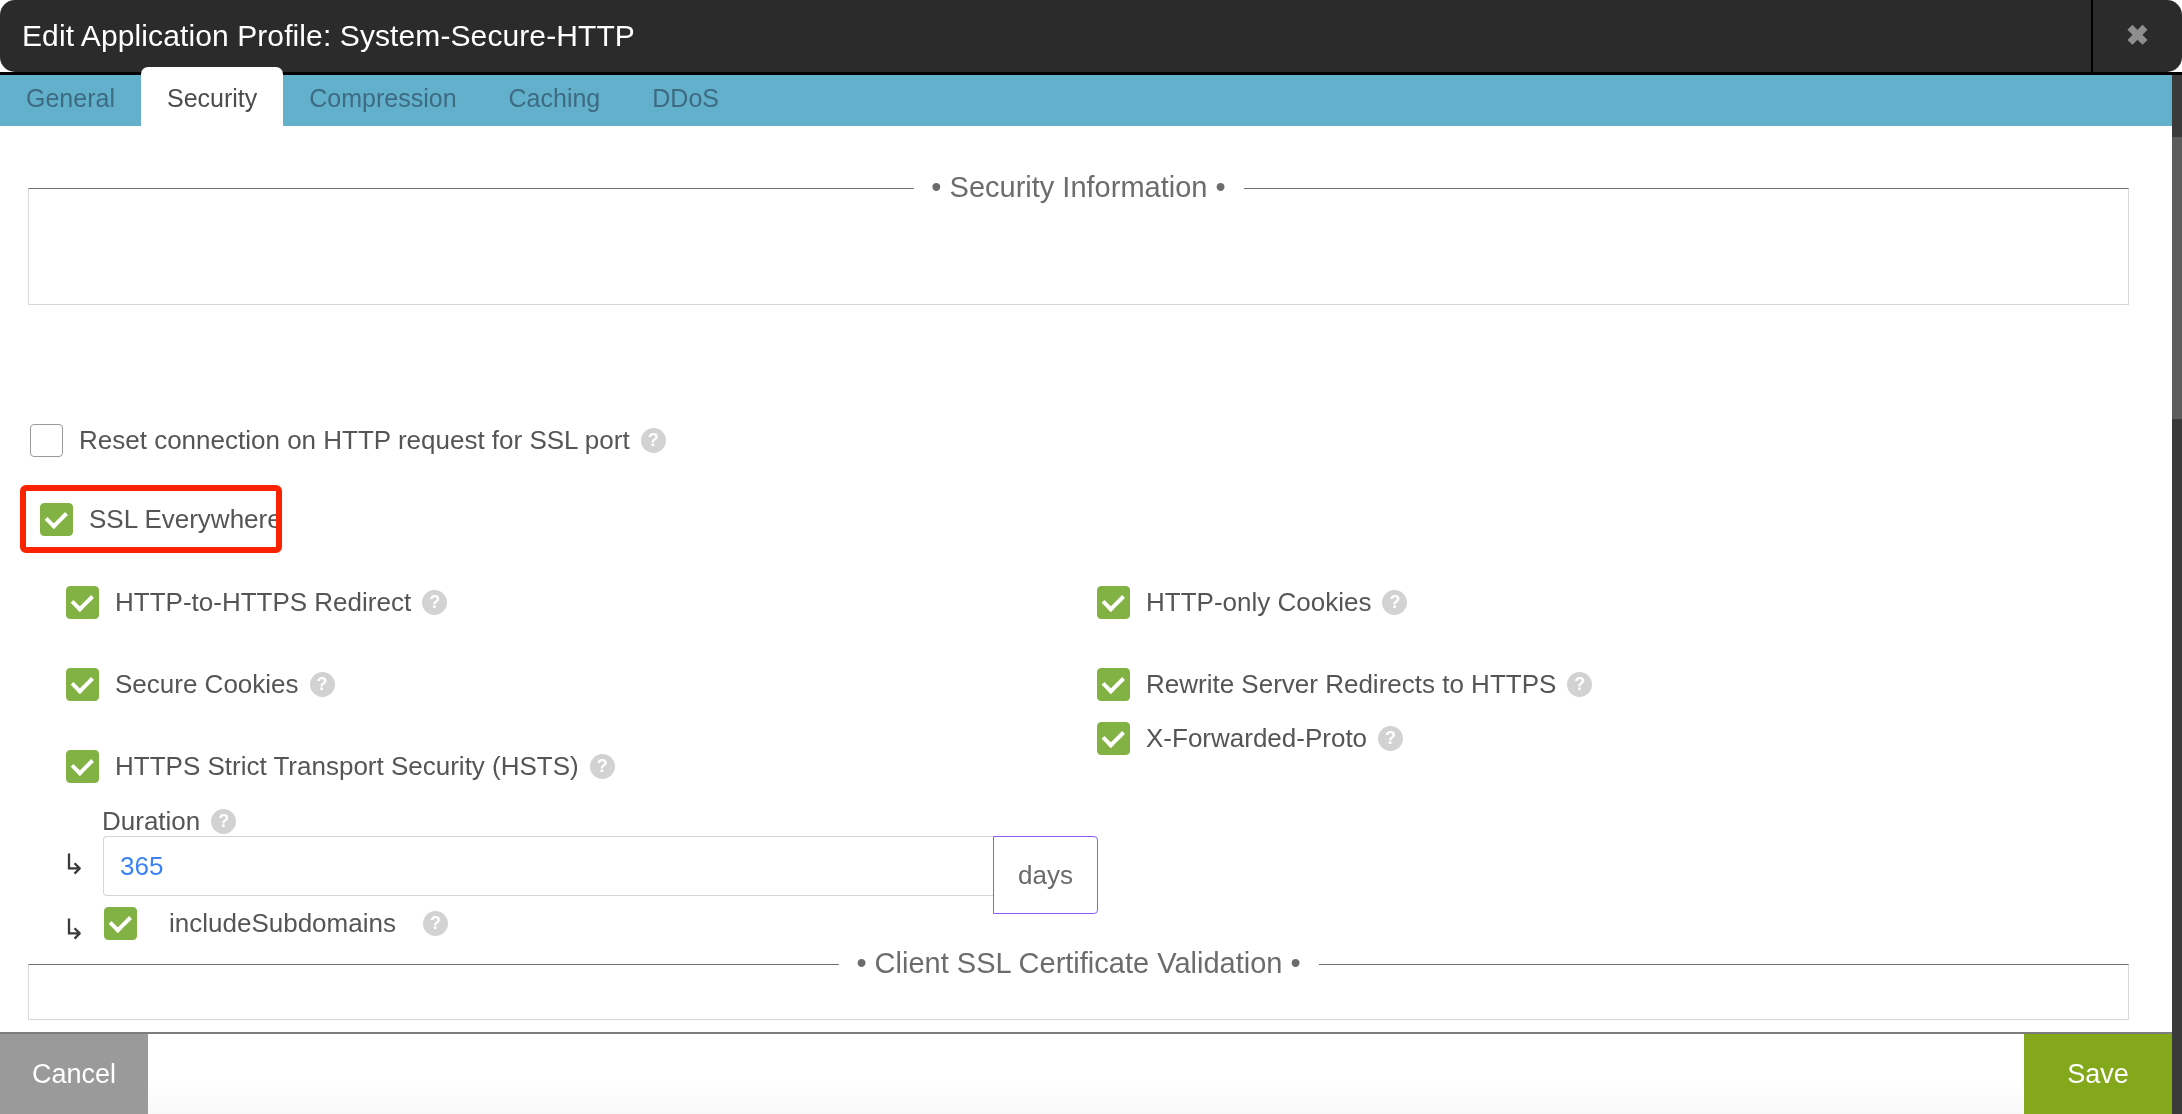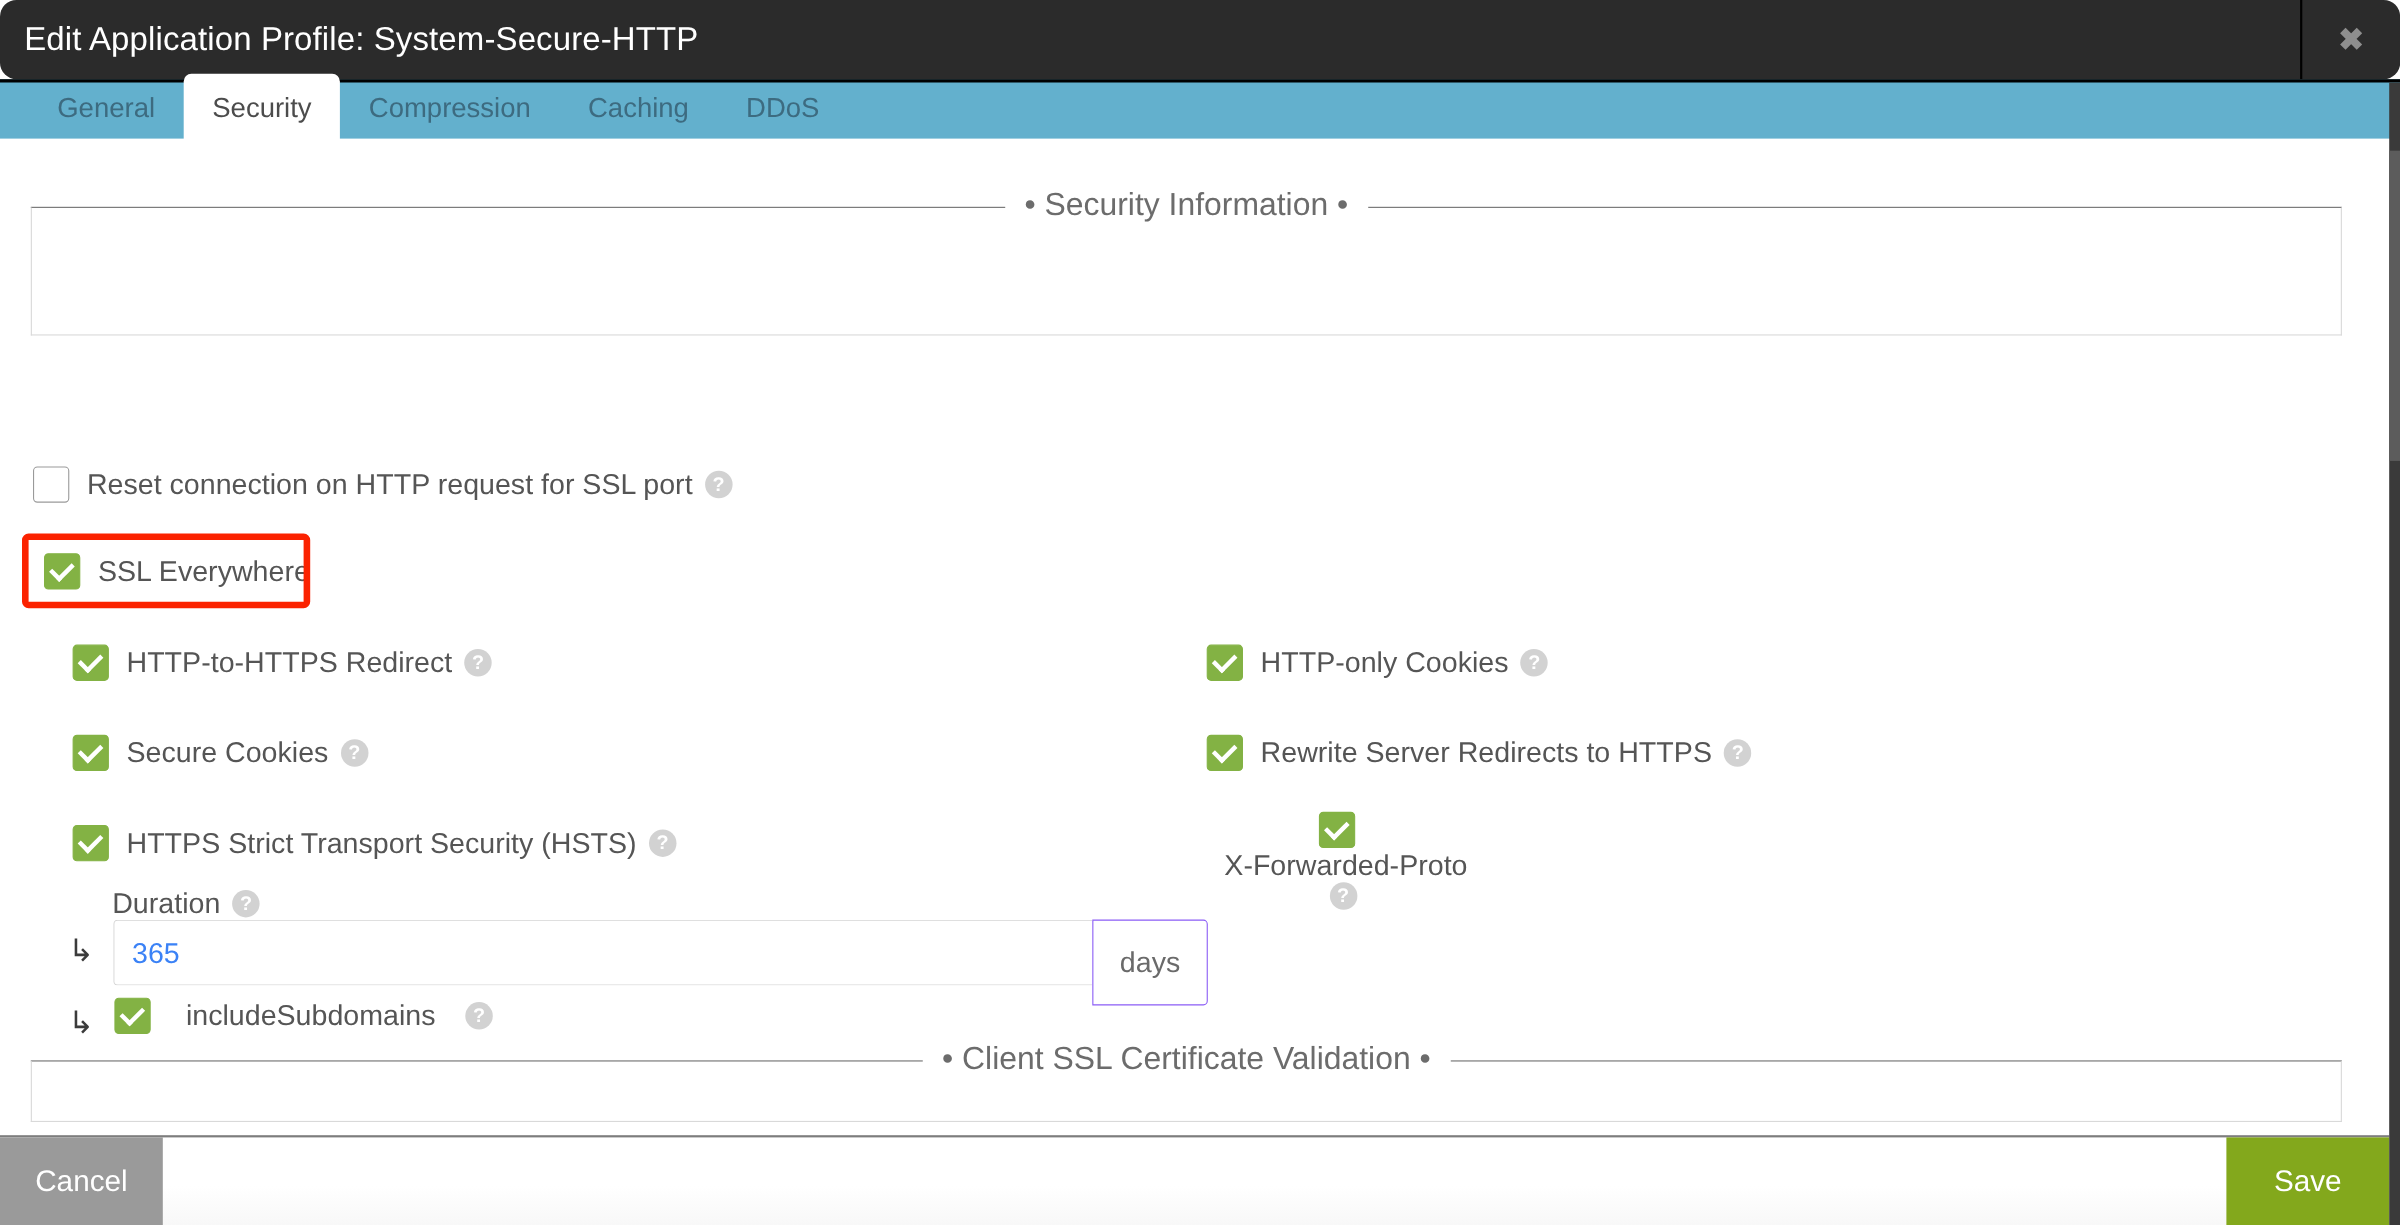--- a/index.html
+++ b/index.html
@@ -59,21 +59,20 @@
   
   .tabbar {
     position: absolute;
     top: 72px; left: 0;
     width: 2182px;
     height: 54px;
     background: #63b0cd;
     border-top: 3px solid #000;
     display: flex;
     align-items: flex-end;
-    padding-left: 26px;
   }
   .tab {
     height: 56px;
     padding: 0 26px;
     display: flex;
     align-items: center;
     justify-content: center;
     font-size: 25px;
     color: #3d6b80;
     cursor: pointer;
@@ -364,21 +363,21 @@
       <span class="cblabel">HTTP-only Cookies</span>
       <span class="help">?</span>
     </div>
 
     <div class="cbrow" style="left:1097px; top:534px;">
       <span class="cb on"></span>
       <span class="cblabel">Rewrite Server Redirects to HTTPS</span>
       <span class="help">?</span>
     </div>
 
-    <div class="cbrow" style="left:1097px; top:604px;flex-direction:column;">
+    <div class="cbrow" style="left:1097px; top:588px;">
       <span class="cb on"></span>
       <span class="cblabel">X-Forwarded-Proto</span>
       <span class="help">?</span>
     </div>
 
     <div class="dur-label">
       <span>Duration</span>
       <span class="help">?</span>
     </div>
     <span class="arrow" style="left:62px; top:717px;">↳</span>

